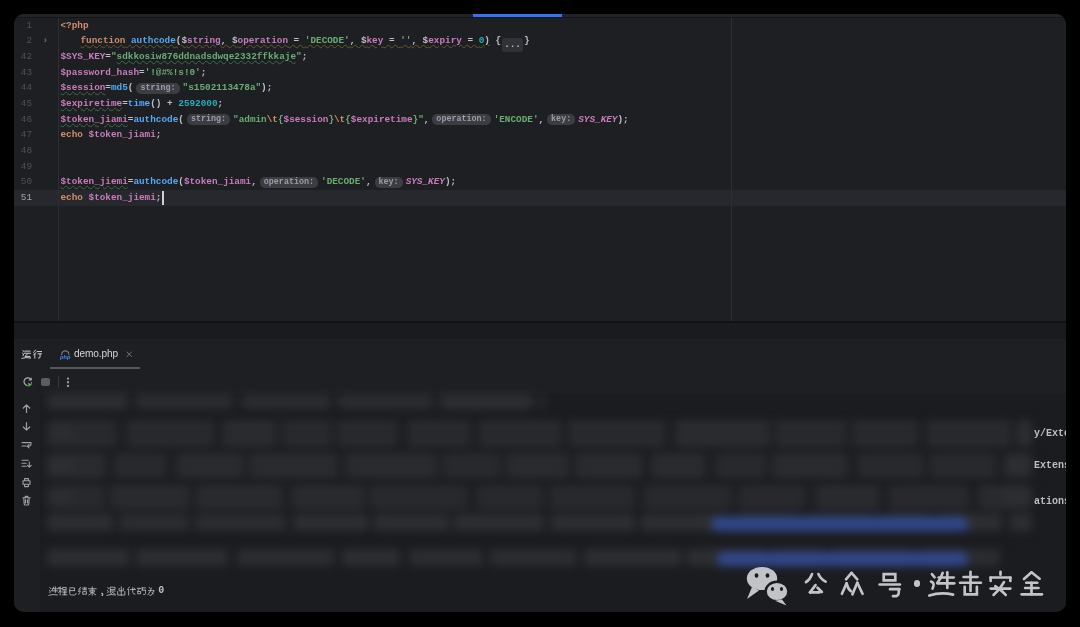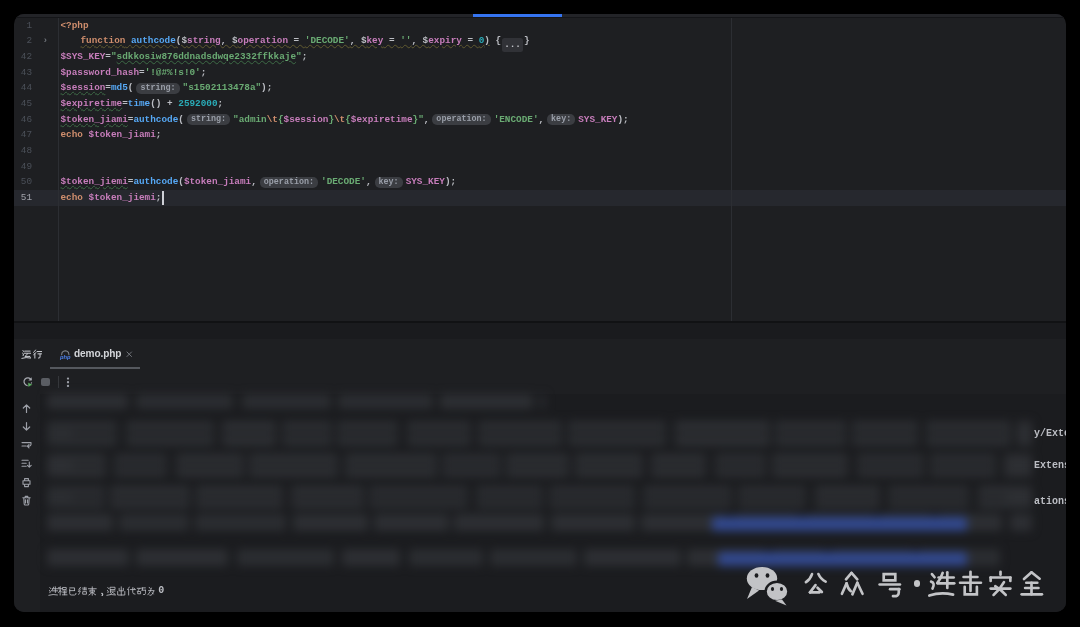--- a/index.html
+++ b/index.html
@@ -14,21 +14,21 @@
 #gutter-sep{position:absolute;left:44px;top:4.6px;width:1px;height:303px;background:#2c2e33;}
 #margin-line{position:absolute;left:717.5px;top:4.6px;width:1px;height:303px;background:#2c2e33;}
 .ln{position:absolute;width:28px;text-align:right;left:-9.5px;color:#4b5059;font-weight:normal;}
 .cl{position:absolute;left:47px;}
 .kw{color:#cf8e6d;}
 .fn{color:#56a8f5;}
 .vr{color:#c77dbb;}
 .st{color:#6aab73;}
 .nm{color:#2aacb8;}
 .esc{color:#cf8e6d;}
-.cn{color:#c77dbb;}
+.cn{color:#c77dbb;font-style:italic;}
 .wavg{text-decoration:underline;text-decoration-style:wavy;text-decoration-color:#3c6a45;text-decoration-thickness:1px;text-underline-offset:1px;}
 .wavy2{text-decoration:underline;text-decoration-style:wavy;text-decoration-color:#60592f;text-decoration-thickness:1px;text-underline-offset:1px;padding-left:20px;}
 .hint{display:inline-block;background:#3b3d42;color:#999ea8;border-radius:5px;font-family:Liberation Mono, monospace;font-size:8.4px;line-height:11px;padding:0 4px;margin:0 3px;vertical-align:0.5px;}
 .fold{display:inline-block;background:#313237;color:#c2c4c9;border-radius:2.5px;padding:0 2.5px;margin:0 0.5px;height:14.5px;line-height:14.5px;vertical-align:-3.3px;}
 #caret{position:absolute;left:148.5px;top:177.6px;width:1.6px;height:13.5px;background:#ced0d6;}
 
 #ed-bot{position:absolute;left:0;top:307.8px;width:100%;height:1.3px;background:#111214;}
 #splitband{position:absolute;left:0;top:309.1px;width:100%;height:16.4px;background:#1a1b1e;}
 #rp-head{position:absolute;left:0;top:325.5px;width:100%;height:30px;background:#1e1f22;}
 #tab-underline{position:absolute;left:36.5px;top:353px;width:90px;height:2.6px;background:#55585e;}
@@ -235,21 +235,21 @@
     <svg class="abs" style="left:7.3px;top:9.6px;color:#d3d5da;--sw:9;" width="10.6" height="10.6" viewBox="0 0 100 100">
           <use href="#g_yun"></use>
         </svg>
     <svg class="abs" style="left:18.3px;top:9.6px;color:#d3d5da;--sw:9;" width="10.6" height="10.6" viewBox="0 0 100 100">
           <use href="#g_xing"></use>
         </svg>
     <svg class="abs" style="left:45.8px;top:10.6px;" width="12.6" height="10" viewBox="0 0 25 20">
           <path d="M5.2 9.5 Q5.2 3.8 9 2.6 L12.5 1.6 L16 2.6 Q19.8 3.8 19.8 9.5" fill="none" stroke="#82868e" stroke-width="2.1" stroke-linecap="round" stroke-linejoin="round"></path>
           <text x="12.5" y="18" font-family="Liberation Sans" font-style="italic" font-weight="bold" font-size="11.5" fill="#4d82ee" text-anchor="middle">php</text>
         </svg>
-    <div class="abs" style="left:60.5px;top:8.4px;font-size:10.1px;line-height:13.5px;font-weight:bold;color:#d3d5d9;letter-spacing:-0.1px;">demo.php</div>
+    <div class="abs" style="left:60.5px;top:8.4px;font-size:10.1px;line-height:13.5px;font-weight:normal;color:#d3d5d9;letter-spacing:-0.1px;">demo.php</div>
     <svg class="abs" style="left:112.5px;top:12.2px;" width="6.5" height="6.5" viewBox="0 0 10 10">
           <path d="M1.5 1.5 L8.5 8.5 M8.5 1.5 L1.5 8.5" stroke="#7a7e85" stroke-width="1.4" stroke-linecap="round"></path>
         </svg>
   </div>
   <div id="tab-underline"></div>
   <div id="rp-toolbar">
     <svg class="abs" style="left:8.6px;top:7.2px;" width="11" height="11" viewBox="0 0 20 20">
           <path d="M16.5 6.5 A7 7 0 1 0 17.3 12.5" fill="none" stroke="#a6a9b0" stroke-width="2.2" stroke-linecap="round"></path>
           <path d="M17.6 2.4 L17.6 8.4 L11.6 8.4 Z" fill="#a6a9b0"></path>
           <path d="M10.8 11.2 L19.6 15.8 L10.8 20.4 Z" fill="#5db363" stroke="#1e1f22" stroke-width="1.2"></path>

